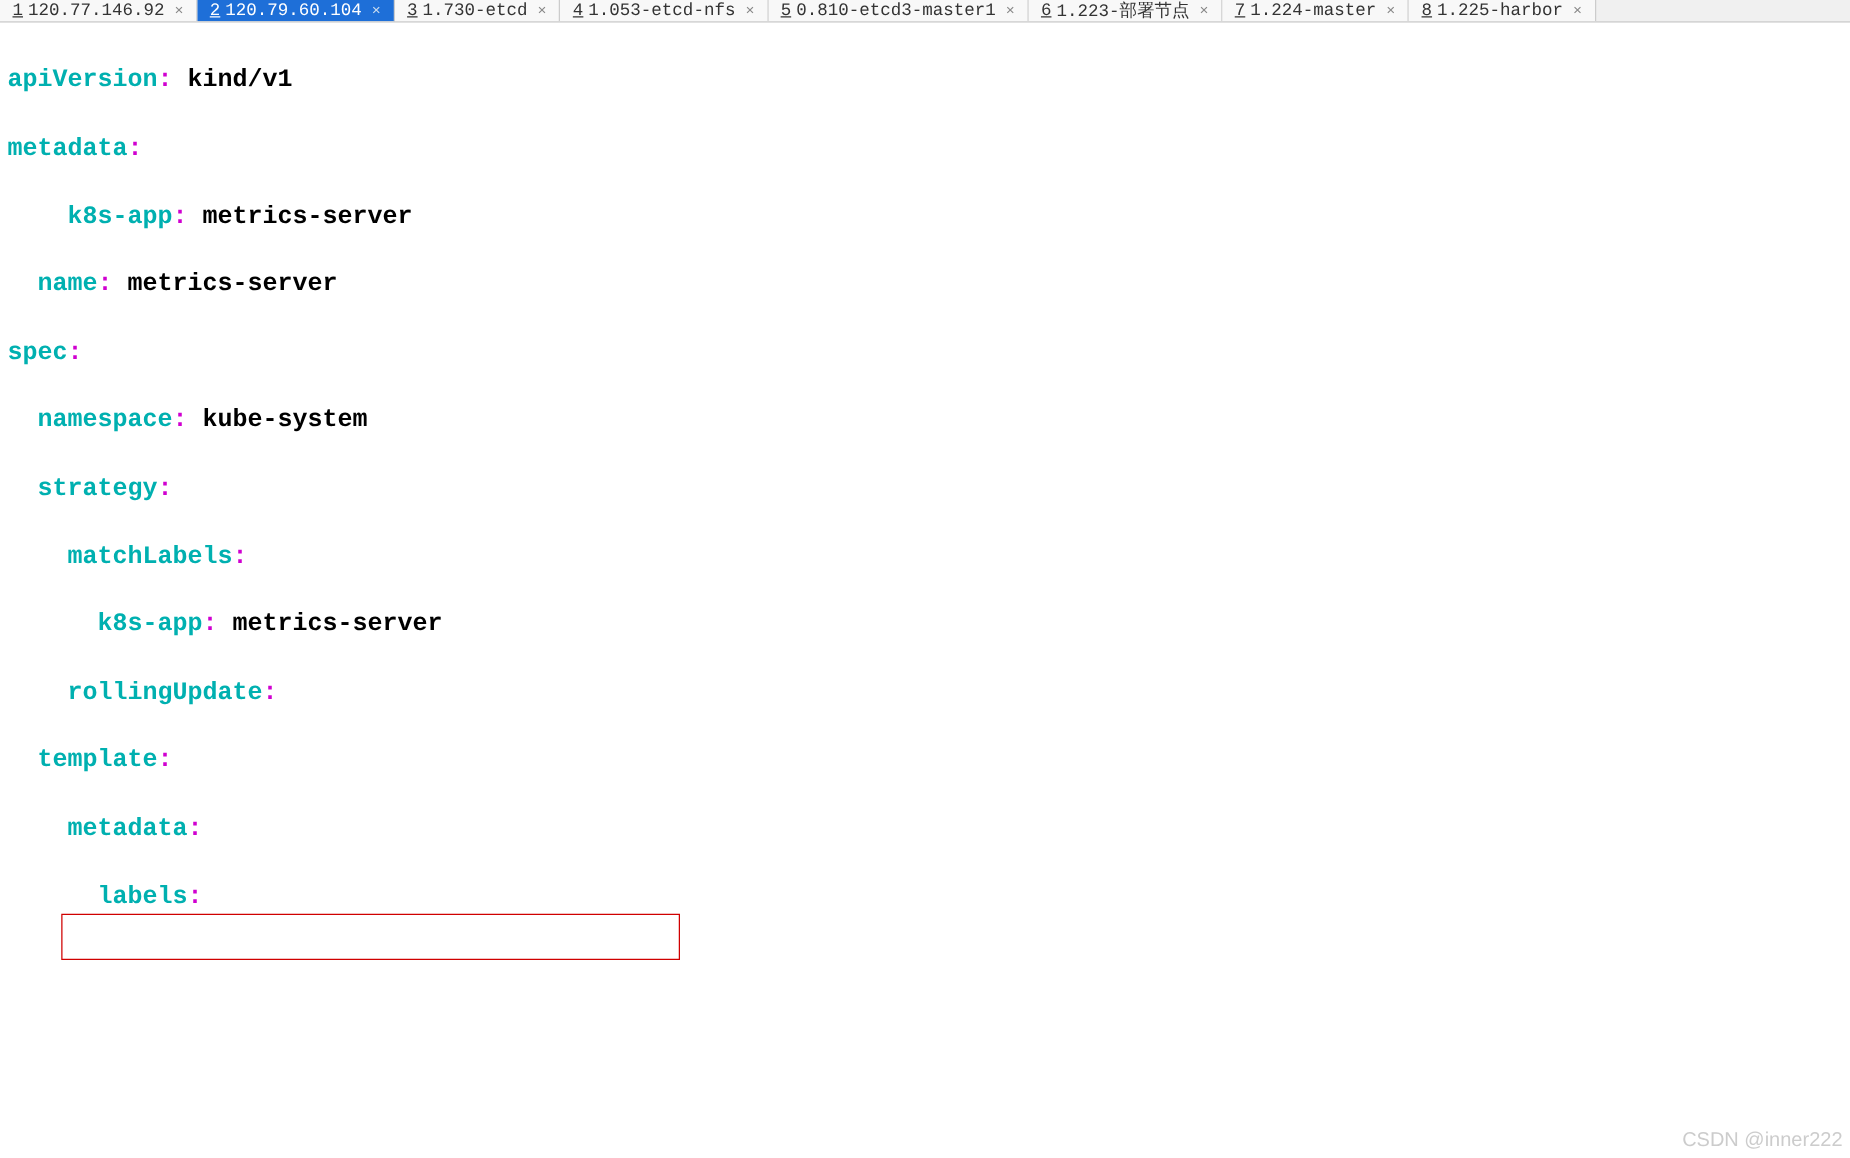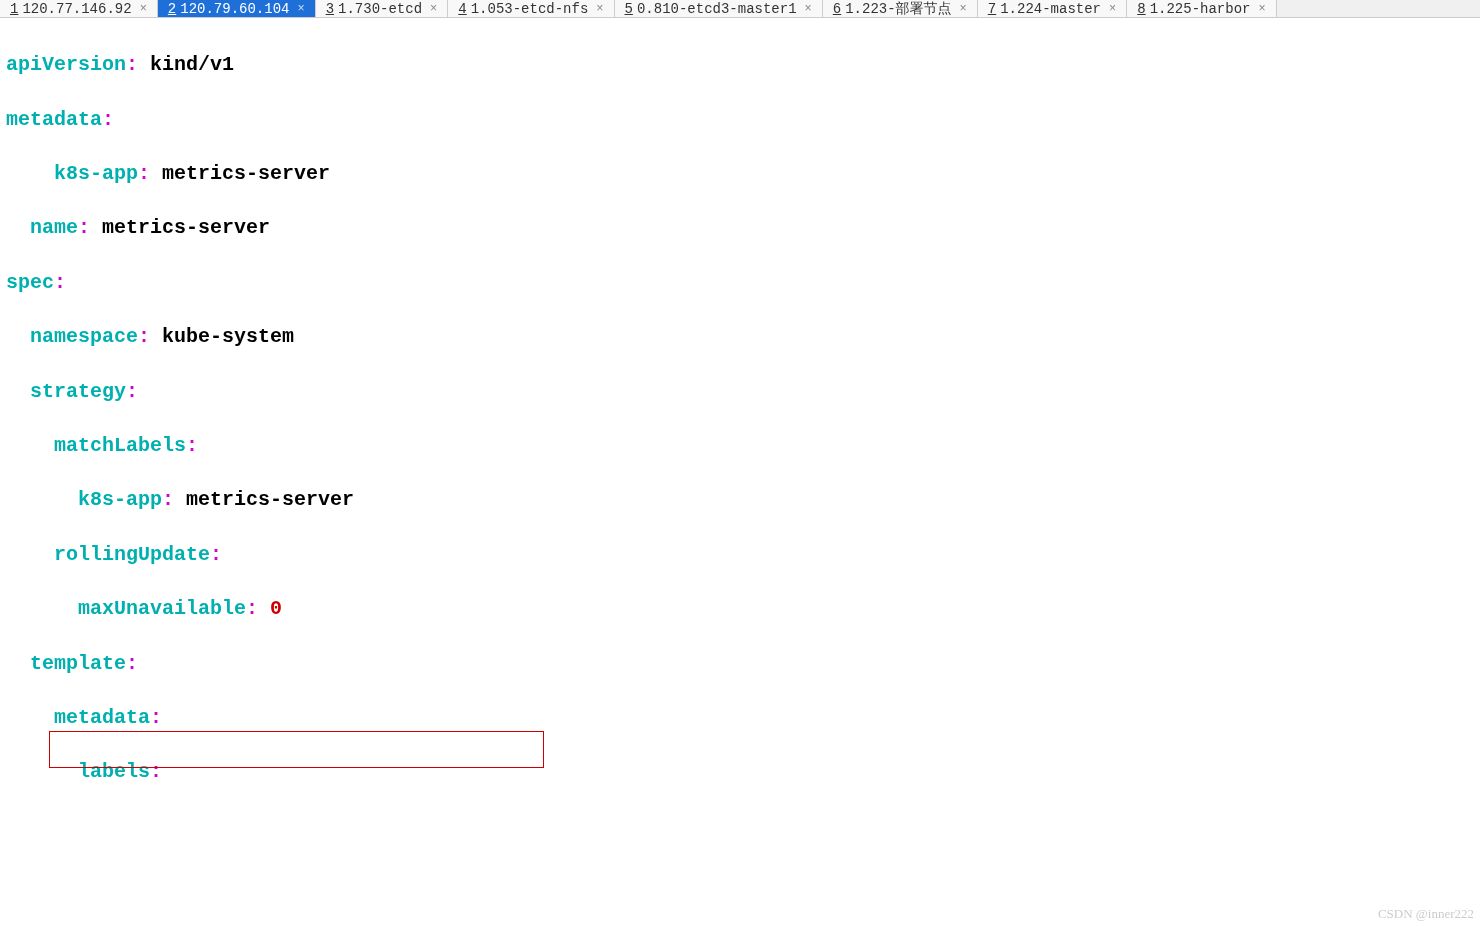--- a/index.html
+++ b/index.html
@@ -61,24 +61,24 @@
     .num { color: #d00000; }
     .redbox {
       position: absolute;
       border: 1px solid #d00000;
       pointer-events: none;
     }
     .watermark {
       position: absolute;
       bottom: 4px;
       right: 6px;
-      font-size: 13px;
+      font-size: 16px;
       color: #ccc;
       font-weight: normal;
-      font-family: Liberation Serif, serif;
+      font-family: Liberation Sans, sans-serif;
     }
   </style>
 </head>
 <body>
 
 <div class="tabs">
   <div class="tab">
       <span class="tab-num">1</span>
       <span>120.77.146.92</span>
       <span class="tab-close">×</span>
@@ -124,21 +124,20 @@
 <span class="line"><span class="key">apiVersion</span><span class="colon">:</span> <span class="val">kind/v1</span></span>
 <span class="line"><span class="key">metadata</span><span class="colon">:</span></span>
 <span class="line">    <span class="key">k8s-app</span><span class="colon">:</span> <span class="val">metrics-server</span></span>
 <span class="line">  <span class="key">name</span><span class="colon">:</span> <span class="val">metrics-server</span></span>
 <span class="line"><span class="key">spec</span><span class="colon">:</span></span>
 <span class="line">  <span class="key">namespace</span><span class="colon">:</span> <span class="val">kube-system</span></span>
 <span class="line">  <span class="key">strategy</span><span class="colon">:</span></span>
 <span class="line">    <span class="key">matchLabels</span><span class="colon">:</span></span>
 <span class="line">      <span class="key">k8s-app</span><span class="colon">:</span> <span class="val">metrics-server</span></span>
 <span class="line">    <span class="key">rollingUpdate</span><span class="colon">:</span></span>
-<span class="line">      <span class="key">maxUnavailable</span><span class="colon">:</span> <span class="num">0</span></span>
 <span class="line">  <span class="key">template</span><span class="colon">:</span></span>
 <span class="line">    <span class="key">metadata</span><span class="colon">:</span></span>
 <span class="line">      <span class="key">labels</span><span class="colon">:</span></span>
 
 
 
 
 
 
 

